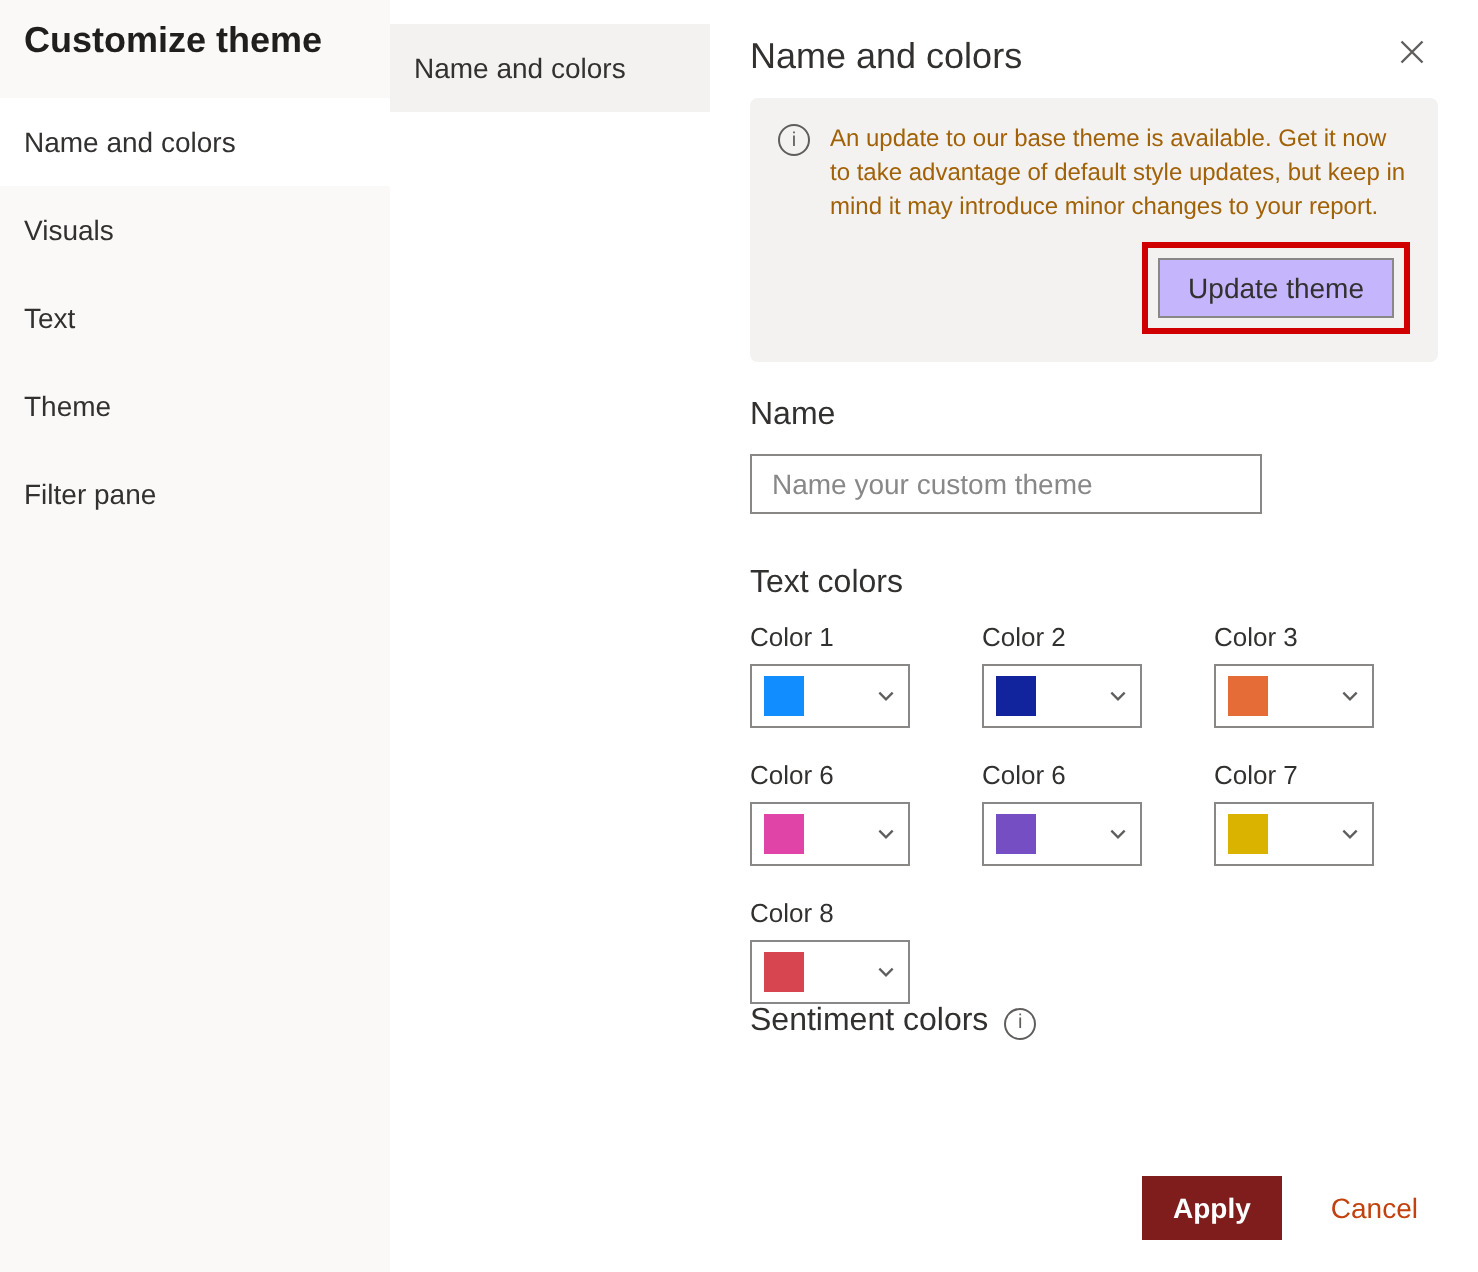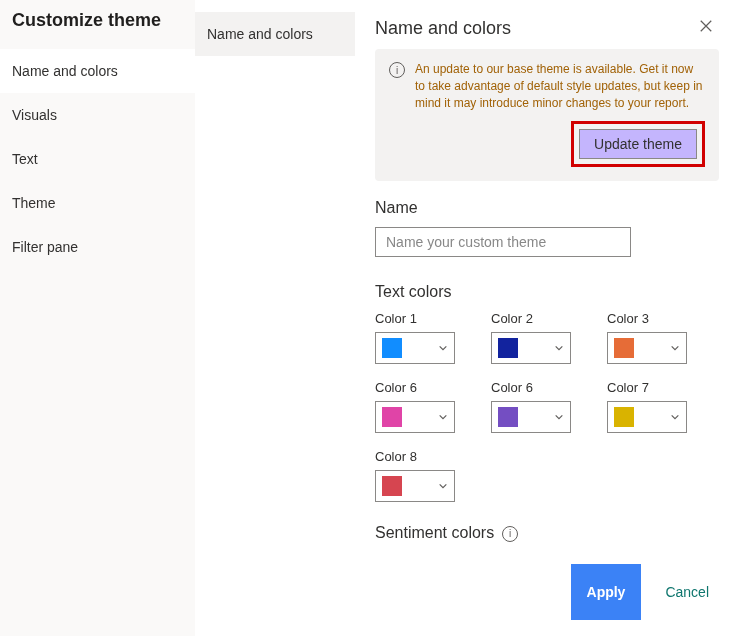--- a/index.html
+++ b/index.html
@@ -159,44 +159,43 @@
     }
     .swatch {
       width: 20px;
       height: 20px;
     }
     .sentiment-row {
       display: flex;
       align-items: center;
       gap: 8px;
       font-size: 16px;
-      margin-top: 22px;
     }
     .footer {
       display: flex;
       justify-content: flex-end;
       align-items: center;
       gap: 14px;
       padding: 16px 20px;
     }
     .apply-btn {
-      background: #3b82f6;
+      background: #7f1d1d;
       color: #fff;
       border: none;
-      padding: 20px 16px;
+      padding: 8px 16px;
       font-size: 14px;
       cursor: pointer;
       font-weight: 600;
     }
     .cancel-btn {
       background: none;
       border: none;
       font-size: 14px;
       cursor: pointer;
-      color: #0f766e;
+      color: #c2410c;
       padding: 8px 10px;
     }
   </style>
 </head>
 <body>
 
 <div class="left-sidebar">
   <h2>Customize theme</h2>
   <div class="nav-item selected"><span>Name and colors</span></div>
   <div class="nav-item"><span>Visuals</span></div>

